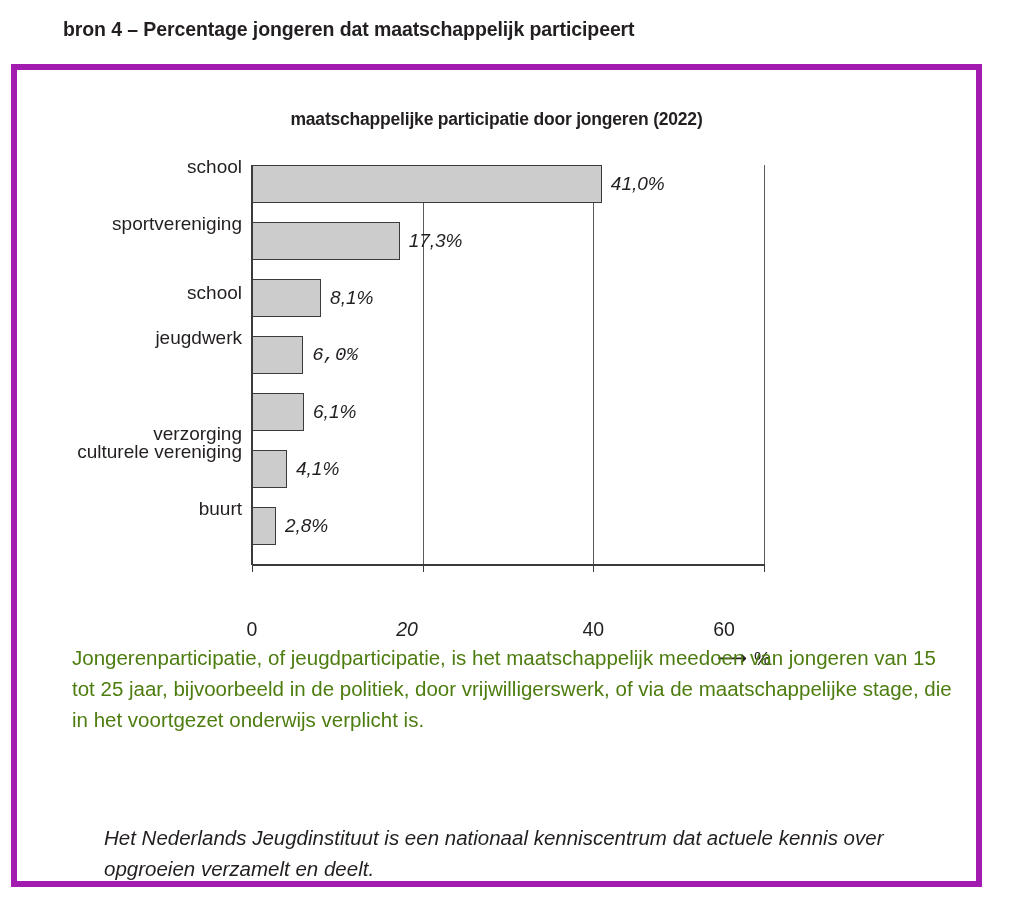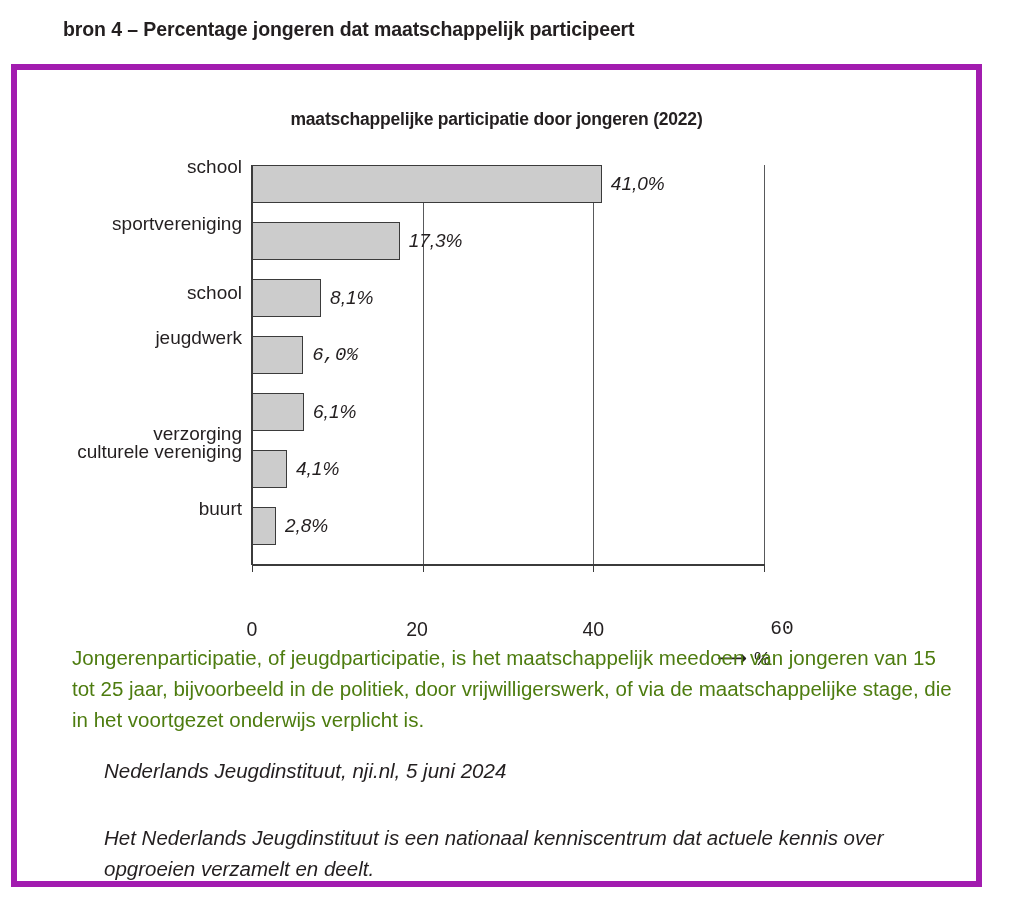--- a/index.html
+++ b/index.html
@@ -247,28 +247,27 @@
           <div class="bar-value" style="left: 43.9867px;">4,1%</div>
         </div>
         <div class="bar-row" style="top: 342px; width: 512px;">
           <div class="bar" style="width: 23.8933px; background: rgb(204, 204, 204); border-color: rgb(59, 59, 59);"></div>
           <div class="bar-value" style="left: 32.8933px;">2,8%</div>
         </div>
       </div>
 
     <div id="tick-labels">
         <div class="tick-label" style="left: 235px;">0</div>
-        <div class="tick-label" style="left: 400px;">20</div>
+        <div class="tick-label" style="left: 390px; font-style: italic;">20</div>
         <div class="tick-label" style="left: 576.333px;">40</div>
-        <div class="tick-label" style="left: 765px; font-family: Liberation Mono, monospace;">60</div>
+        <div class="tick-label" style="left: 707px;">60</div>
       </div>
 
     <div id="axis-unit">
       <span class="arrow-glyph">⟶</span><span>%</span>
     </div>
 
   </div>
 
   <div id="body-text">Jongerenparticipatie, of jeugdparticipatie, is het maatschappelijk meedoen van jongeren van 15 tot 25 jaar, bijvoorbeeld in de politiek, door vrijwilligerswerk, of via de maatschappelijke stage, die in het voortgezet onderwijs verplicht is.</div>
-  <div id="citation">Nederlands Jeugdinstituut, nji.nl, 5 juni 2024</div>
   <div id="description">Het Nederlands Jeugdinstituut is een nationaal kenniscentrum dat actuele kennis over opgroeien verzamelt en deelt.</div>
 
 </div>
 
 </body></html>

